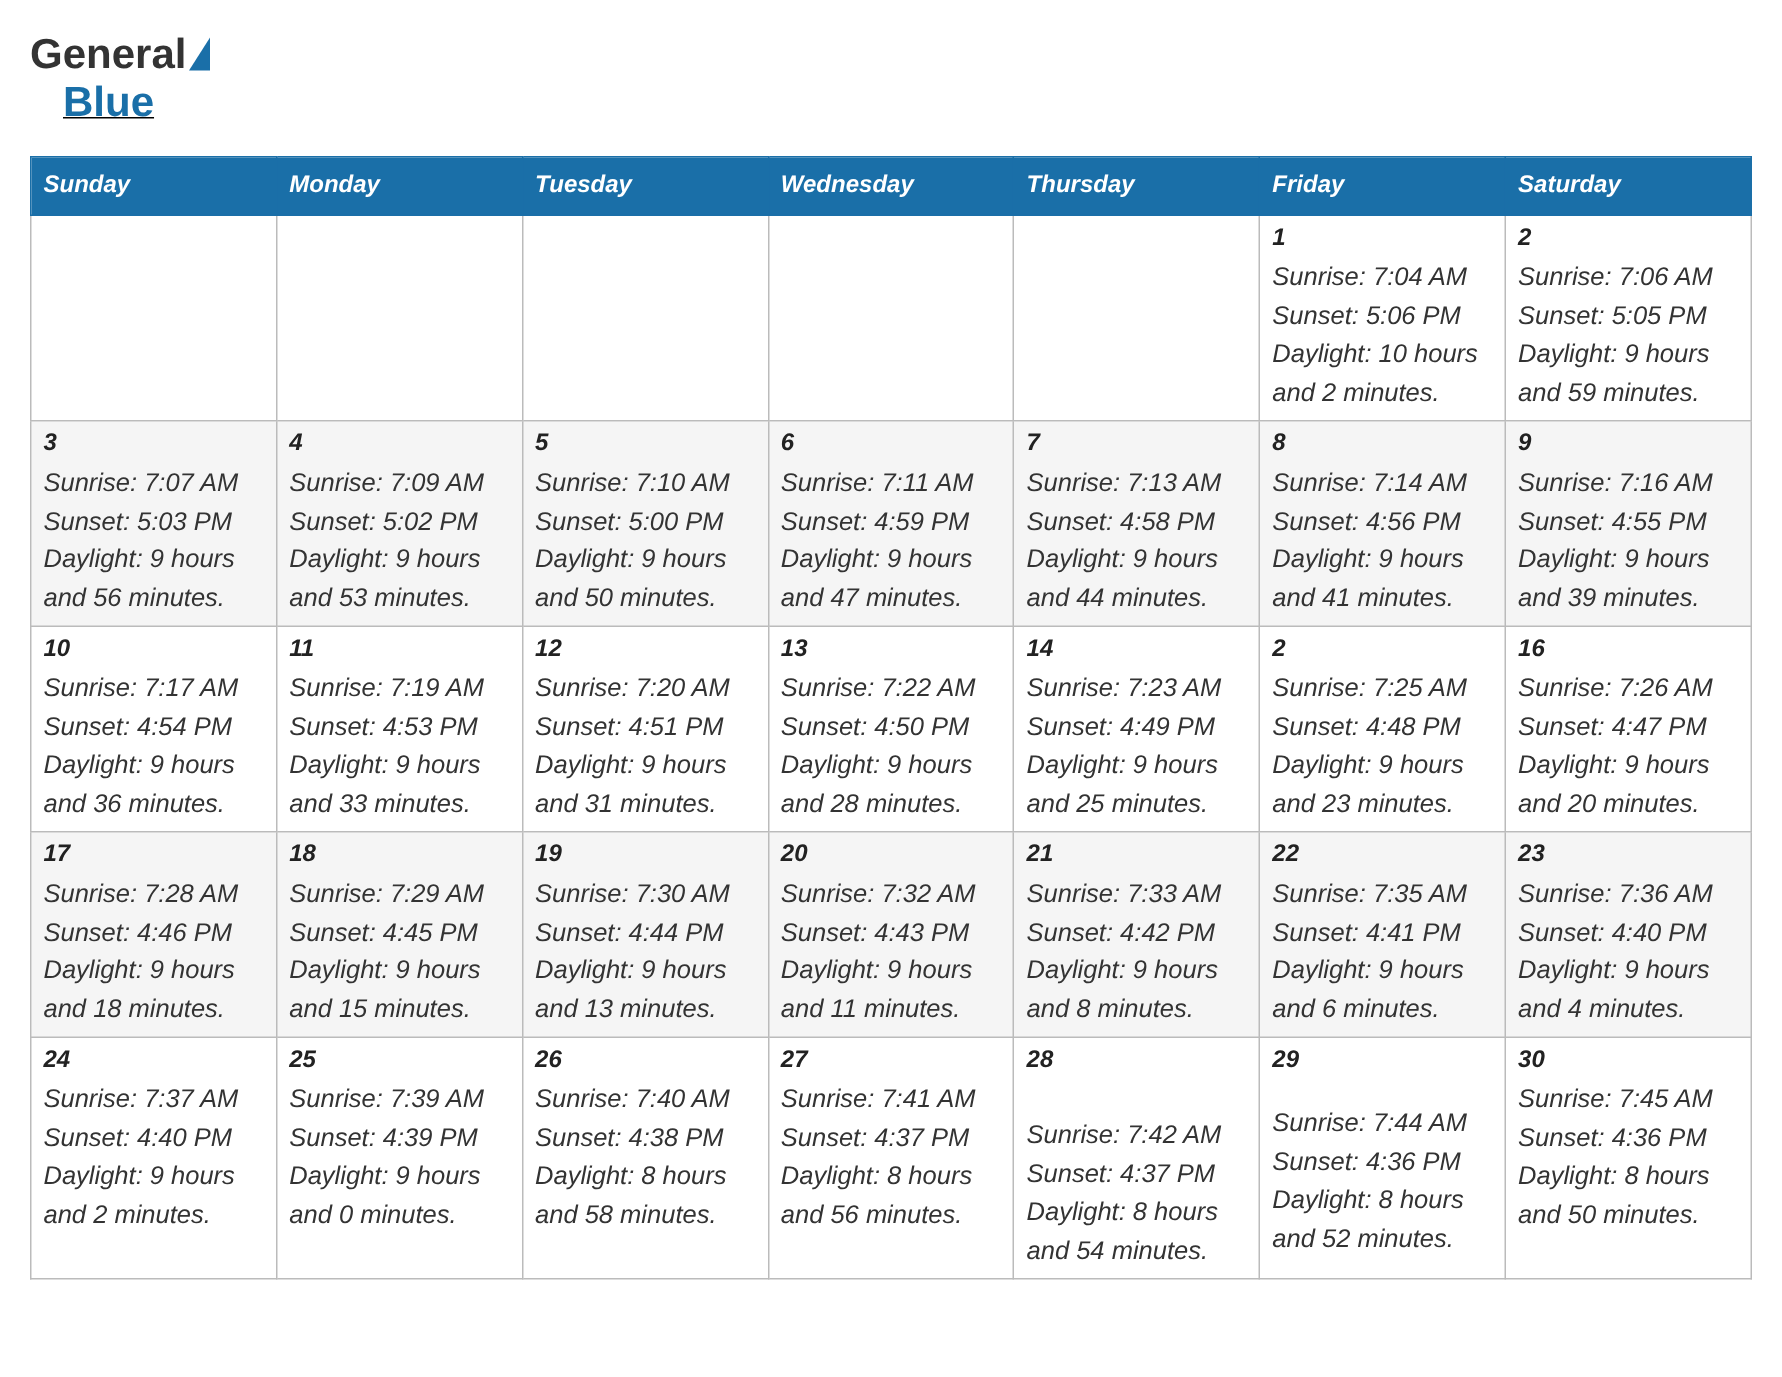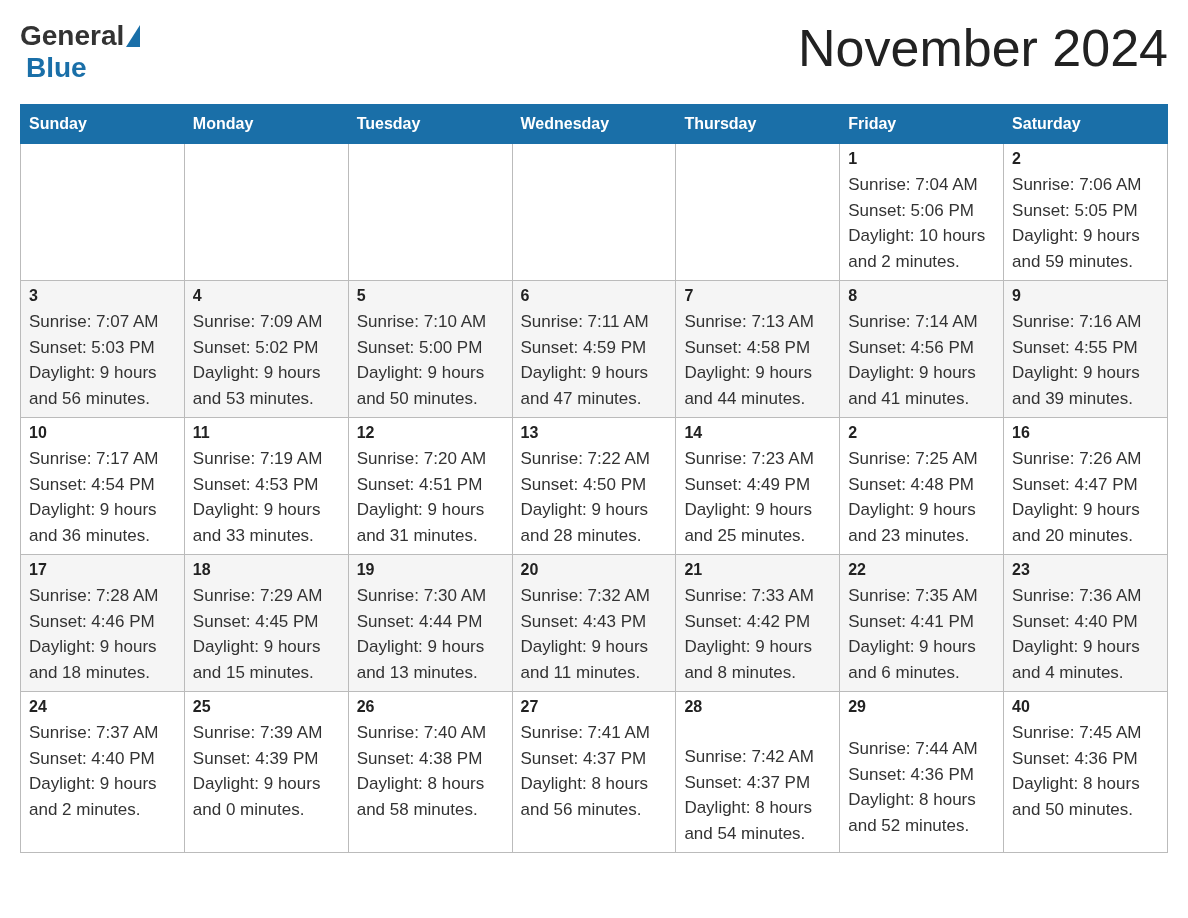--- a/index.html
+++ b/index.html
@@ -56,20 +56,21 @@
     }
     .location-title {
       font-size: 24px;
       color: #444;
       margin-top: 4px;
     }
     .calendar-table {
       width: 100%;
       border-collapse: collapse;
       border: 1px solid #999;
+      font-style: italic;
     }
     .calendar-table th {
       background-color: #1a6fa8;
       color: #fff;
       font-size: 16px;
       font-weight: bold;
       padding: 10px 8px;
       text-align: left;
       border: 1px solid #1a6fa8;
     }
@@ -107,26 +108,25 @@
   </style>
 </head>
 <body>
 
 <div class="header">
   <div class="logo">
     <div class="logo-text">
       <span class="logo-general">General</span>
       <span class="logo-triangle"></span>
     </div>
-    <div style="margin-left:4px;">
+    <div style="margin-left:20px;text-decoration:underline;">
       <span class="logo-blue">Blue</span>
     </div>
   </div>
   <div class="title-section">
-    <div class="month-title">November 2024</div>
   </div>
 </div>
 
 <table class="calendar-table">
   <thead>
     <tr>
       <th>Sunday</th>
       <th>Monday</th>
       <th>Tuesday</th>
       <th>Wednesday</th>
@@ -347,21 +347,21 @@
 and 54 minutes.</div>
         </td>
         <td>
           <span class="day-number">29</span>
           <div class="day-info" style="white-space: pre-line; margin-top: 20px;">Sunrise: 7:44 AM
 Sunset: 4:36 PM
 Daylight: 8 hours
 and 52 minutes.</div>
         </td>
         <td>
-          <span class="day-number">40</span>
+          <span class="day-number">30</span>
           <div class="day-info" style="white-space: pre-line;">Sunrise: 7:45 AM
 Sunset: 4:36 PM
 Daylight: 8 hours
 and 50 minutes.</div>
         </td>
       </tr>
     </tbody>
 </table>
 
 </body></html>

